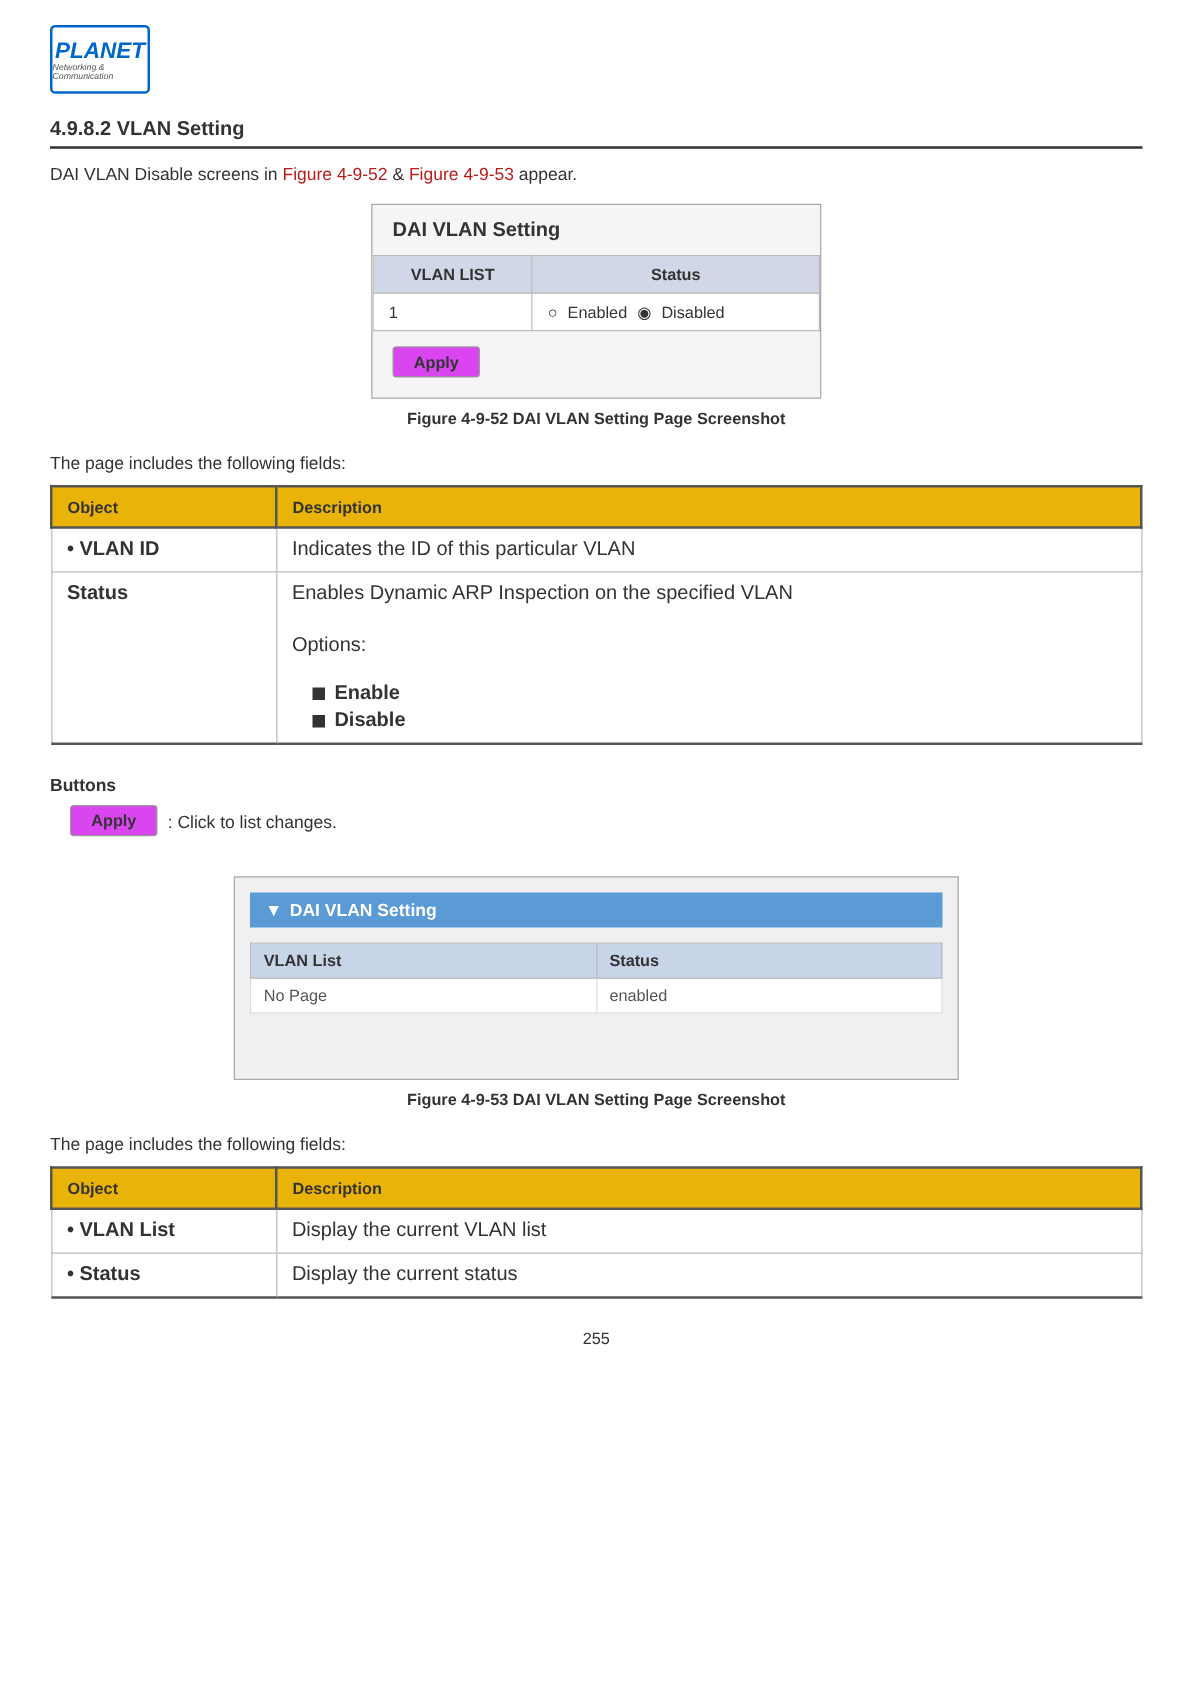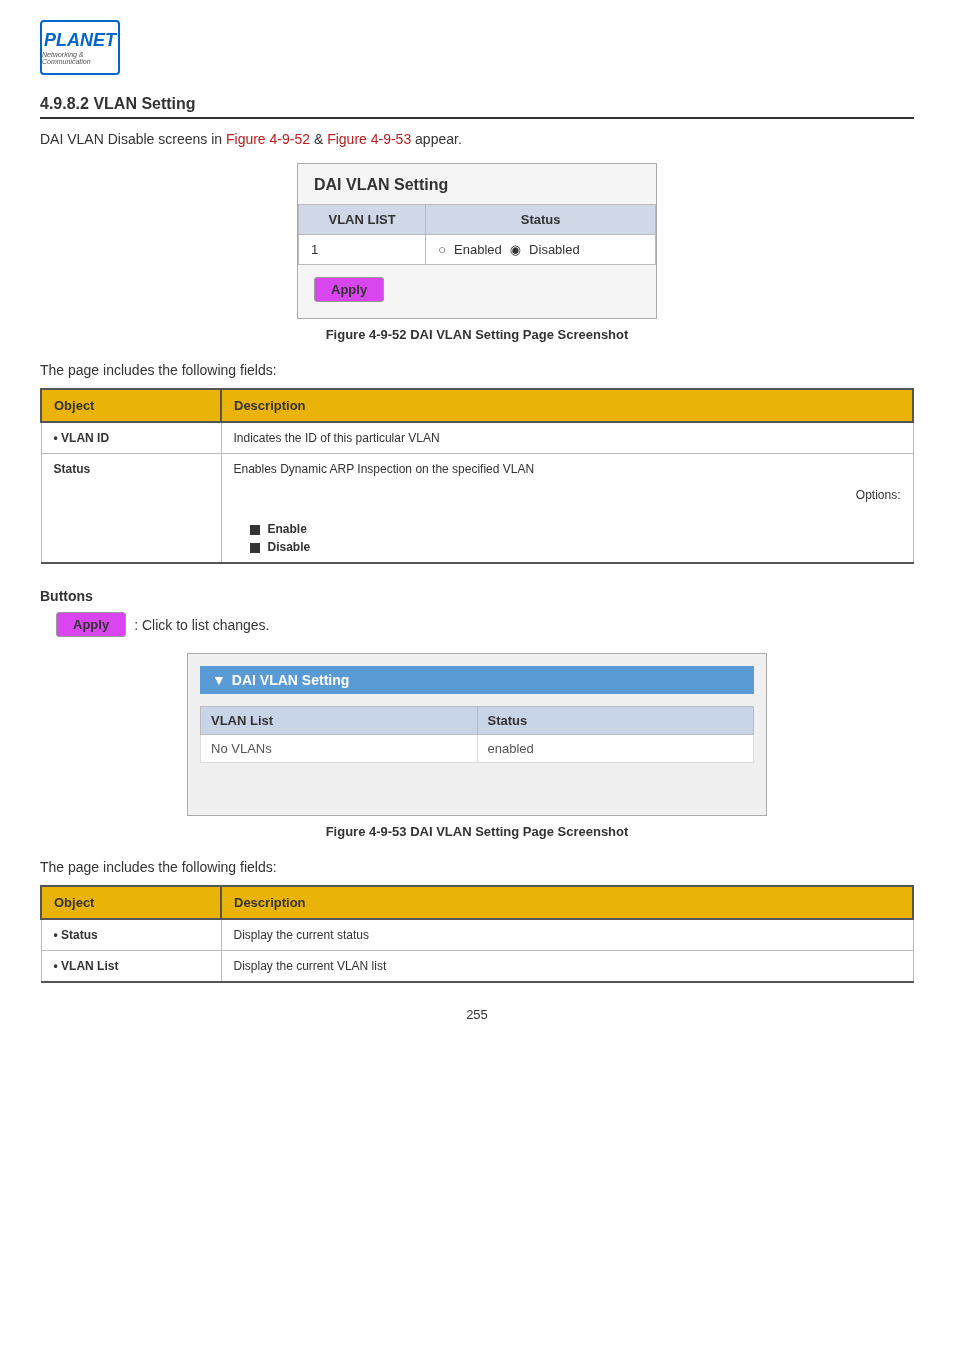--- a/index.html
+++ b/index.html
@@ -121,39 +121,39 @@
       font-weight: bold;
       font-size: 13px;
       padding: 8px 12px;
       border: 2px solid #555;
       text-align: left;
     }
     .fields-table td {
       padding: 8px 12px;
       border: 1px solid #bbb;
       vertical-align: top;
-      font-size: 12px;
+      font-size: 16px;
     }
     .fields-table tr:last-child td {
       border-bottom: 2px solid #555;
     }
     .obj-cell {
       font-weight: bold;
       white-space: nowrap;
     }
     .square-bullet {
       display: inline-block;
       width: 10px;
       height: 10px;
       background: #333;
       margin-right: 8px;
       vertical-align: middle;
     }
     .buttons-section {
-      margin-bottom: 16px;
+      margin-bottom: 32px;
     }
     .buttons-label {
       font-weight: bold;
       font-size: 14px;
       margin-bottom: 8px;
     }
     .buttons-row {
       display: flex;
       align-items: center;
       gap: 8px;
@@ -259,21 +259,21 @@
     <tr>
       <td class="obj-cell">
         <span>• <strong>VLAN ID</strong></span>
       </td>
       <td>Indicates the ID of this particular VLAN</td>
     </tr>
     <tr>
       <td class="obj-cell"><strong>Status</strong></td>
       <td>
         <div>Enables Dynamic ARP Inspection on the specified VLAN</div>
-        <div style="margin-top:12px;text-align:right;">Options:</div>
+        <div style="margin-top:24px;">Options:</div>
         <div style="margin-top:20px; margin-left:16px;"><span class="square-bullet"></span><strong>Enable</strong></div>
         <div style="margin-top:4px; margin-left:16px;"><span class="square-bullet"></span><strong>Disable</strong></div>
       </td>
     </tr>
   </tbody>
 </table>
 
 <div class="buttons-section">
   <div class="buttons-label">Buttons</div>
   <div class="buttons-row">
@@ -289,47 +289,47 @@
   </div>
   <table class="inner-table">
     <thead>
       <tr>
         <th style="width:50%;">VLAN List</th>
         <th style="width:50%;">Status</th>
       </tr>
     </thead>
     <tbody>
       <tr>
-        <td>No VLANs</td>
+        <td>No Page</td>
         <td>enabled</td>
       </tr>
     </tbody>
   </table>
   <div style="height:40px;"></div>
 </div>
 <div class="figure-caption">Figure 4-9-53 DAI VLAN Setting Page Screenshot</div>
 
 <p style="margin-bottom:10px; font-size:14px;">The page includes the following fields:</p>
 
 <table class="fields-table">
   <thead>
     <tr>
       <th style="width:180px;">Object</th>
       <th>Description</th>
     </tr>
   </thead>
   <tbody>
     <tr>
       <td class="obj-cell">
+        <span>• <strong>VLAN List</strong></span>
+      </td>
+      <td>Display the current VLAN list</td>
+    </tr>
+    <tr>
+      <td class="obj-cell">
         <span>• <strong>Status</strong></span>
       </td>
       <td>Display the current status</td>
     </tr>
-    <tr>
-      <td class="obj-cell">
-        <span>• <strong>VLAN List</strong></span>
-      </td>
-      <td>Display the current VLAN list</td>
-    </tr>
   </tbody>
 </table>
 
 <div class="page-number">255</div>
 
 </body></html>

